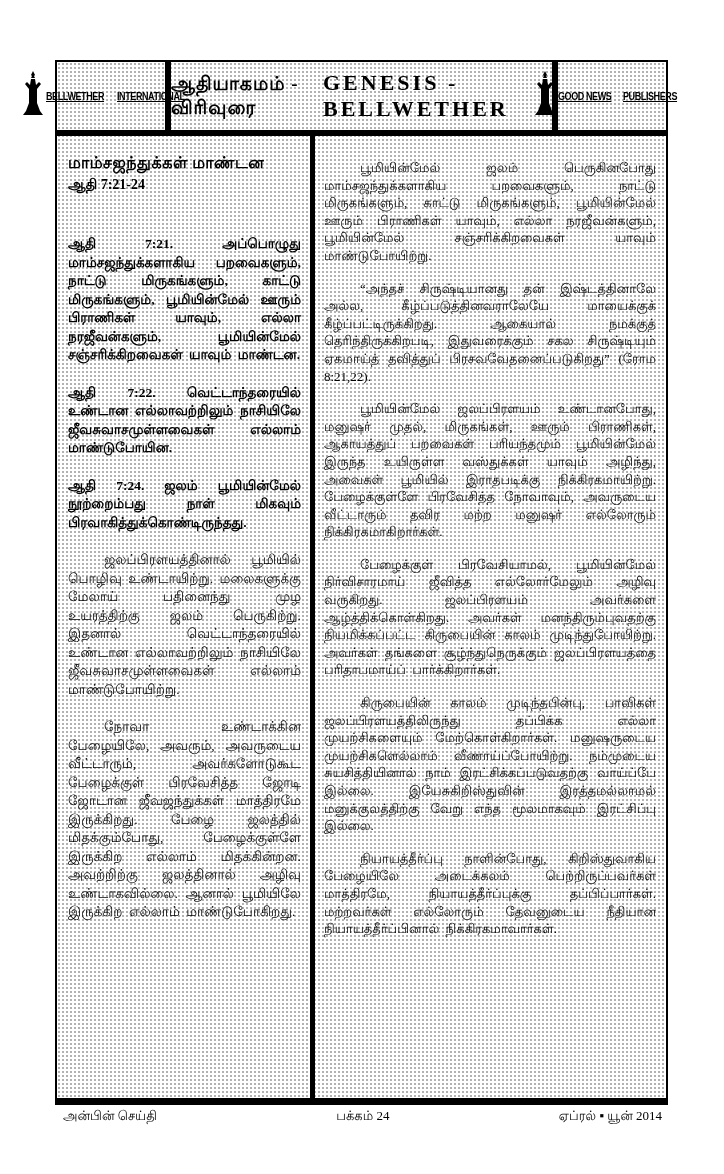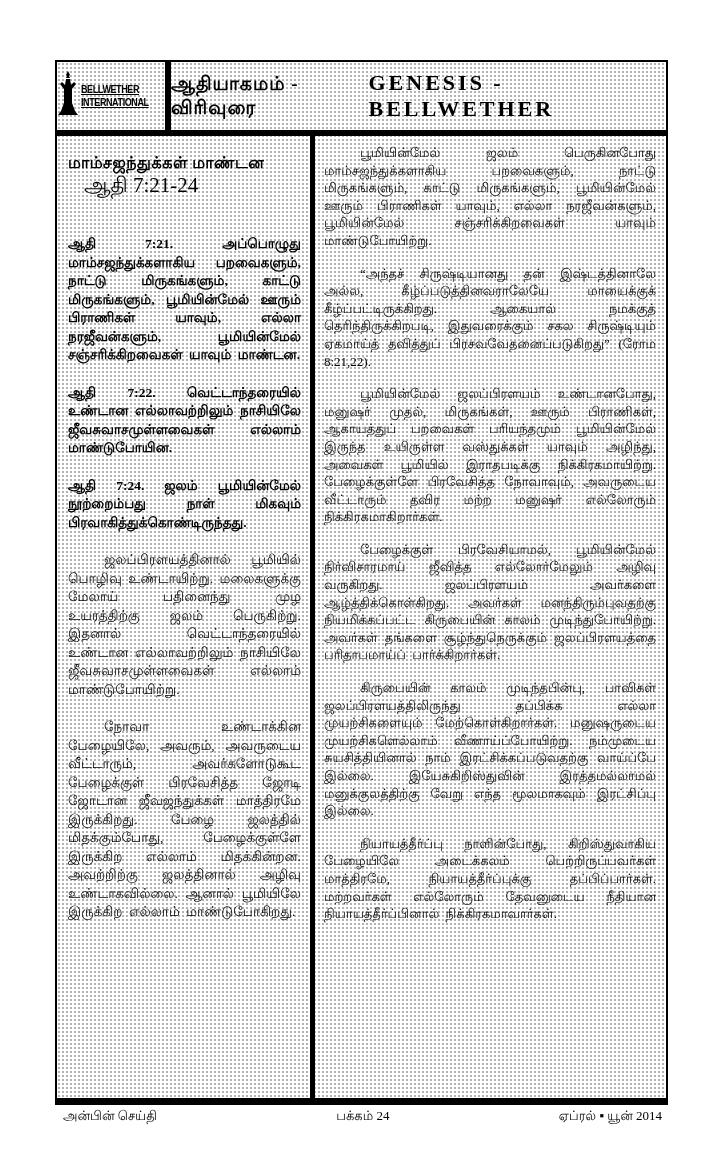--- a/index.html
+++ b/index.html
@@ -26,41 +26,41 @@
     display:flex;align-items:stretch;
     height:68px;border-bottom:6px solid #000;flex:0 0 auto;
   }
   .logo-cell{
     width:104px;flex:0 0 auto;
     display:flex;align-items:center;justify-content:center;gap:3px;
     padding:2px;
   }
   .logo-cell.left{border-right:6px solid #000;}
   .logo-cell.right{border-left:6px solid #000;}
-  .logo-text{display:flex;flex-direction:column;line-height:13px;}
+  .logo-text{display:flex;line-height:13px;}
   .logo-text span{
     font-family:"Liberation Sans", sans-serif;
     font-weight:bold;font-size:11px;letter-spacing:-0.5px;
     transform:scaleX(0.82);transform-origin:left;
     text-decoration:underline;white-space:nowrap;
   }
   .statue{flex:0 0 auto;}
   .mast-center{
     flex:1;display:flex;flex-direction:row;align-items:center;justify-content:center;
   }
   .title-tamil{font-weight:bold;font-size:19px;line-height:24px;letter-spacing:1px;}
   .title-english{font-weight:bold;font-size:22px;line-height:26px;letter-spacing:3px;}
   
   .columns{flex:1;display:flex;min-height:0;}
   .col{box-sizing:border-box;overflow:hidden;}
   .col.left{width:253px;flex:0 0 auto;padding:16px 9px 4px 11px;}
   .col-divider{width:5px;background:#000;flex:0 0 auto;}
-  .col.right{flex:1;padding:8px 10px 4px 9px;}
+  .col.right{flex:1;padding:8px 10px 4px 9px;margin-top:15px;}
   .sec-title{font-weight:bold;font-size:16px;line-height:22px;margin:0 0 1px 0;letter-spacing:0.5px;}
-  .sec-ref{font-weight:normal;font-size:21px;line-height:20px;margin:0 0 40px 16px;}
+  .sec-ref{font-weight:bold;font-size:14px;line-height:20px;margin:0 0 40px 0;}
   p.par{
     margin:0 0 19px 0;
     font-size:13.5px;line-height:18.5px;
     text-align:justify;text-align-last:left;
     word-spacing:3px;
   }
   p.verse{font-weight:bold;font-family:Liberation Serif, serif;}
   p.indent{text-indent:36px;}
   .col.right p.par{font-size:13px;line-height:17.6px;margin-bottom:15px;}
   
@@ -89,20 +89,31 @@
         <span>BELLWETHER</span>
         <span>INTERNATIONAL</span>
       </span>
     </div>
 
     <div class="mast-center">
       <div class="title-tamil">ஆதியாகமம்  -  விரிவுரை</div>
       <div class="title-english">GENESIS - BELLWETHER</div>
     </div>
 
+    <div class="logo-cell right">
+      <span class="statue">
+        <svg width="20" height="46" viewBox="0 0 20 46">
+          <path fill="#000" d="M10 0l2 4-1 1 1 2h-4l1-2-1-1zM8 8h4l1 6 3-3 2 2-4 5v14l3 8 3 4H0l3-4 3-8V18l-4-5 2-2 3 3z"></path>
+        </svg>
+      </span>
+      <span class="logo-text">
+        <span>GOOD NEWS</span>
+        <span>PUBLISHERS</span>
+      </span>
+    </div>
   </div>
 
   <div class="columns">
 
     <div class="col left">
       <div class="sec-title">மாம்சஜந்துக்கள் மாண்டன</div>
       <div class="sec-ref">ஆதி 7:21-24</div>
 
       <p class="par verse">ஆதி 7:21. அப்பொழுது மாம்சஜந்துக்களாகிய பறவைகளும், நாட்டு மிருகங்களும், காட்டு மிருகங்களும், பூமியின்மேல் ஊரும் பிராணிகள் யாவும், எல்லா நரஜீவன்களும், பூமியின்மேல் சஞ்சரிக்கிறவைகள் யாவும் மாண்டன.</p>
       <p class="par verse">ஆதி 7:22. வெட்டாந்தரையில் உண்டான எல்லாவற்றிலும் நாசியிலே ஜீவசுவாசமுள்ளவைகள் எல்லாம் மாண்டுபோயின.</p>

